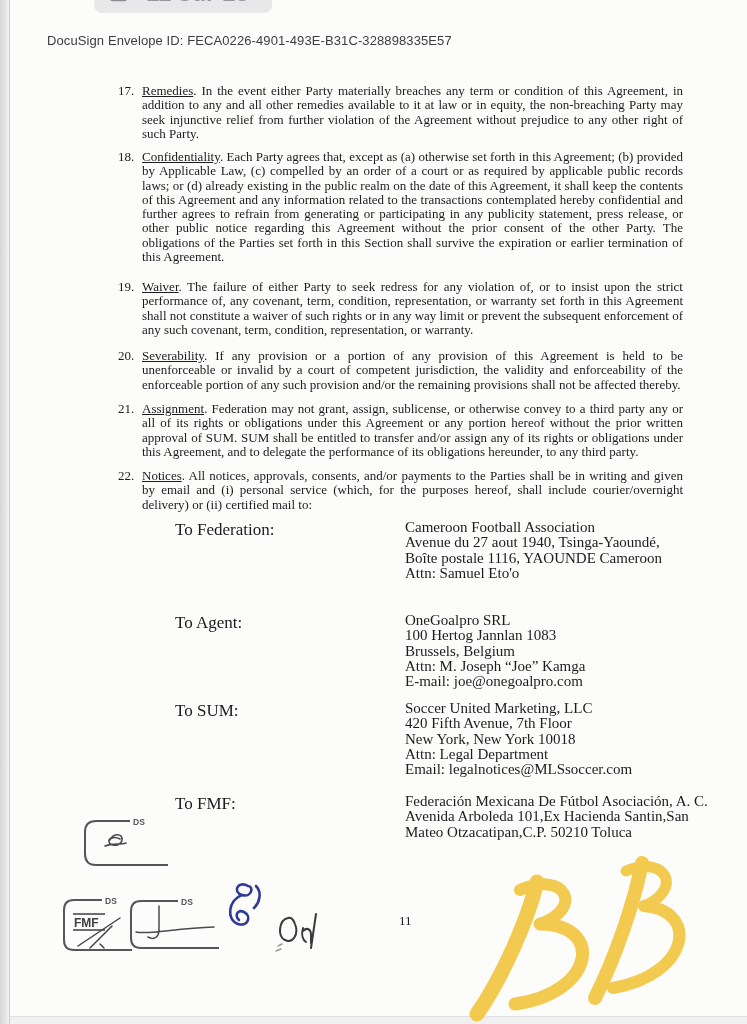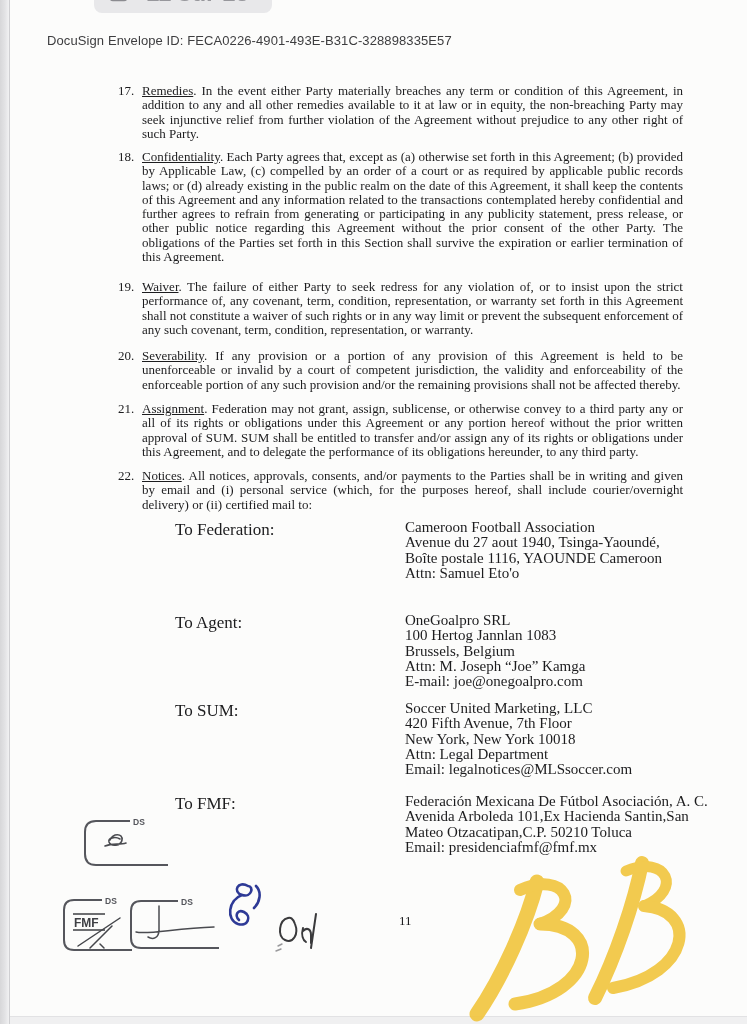--- a/index.html
+++ b/index.html
@@ -122,21 +122,20 @@
   <div>New York, New York 10018</div>
   <div>Attn: Legal Department</div>
   <div>Email: legalnotices@MLSsoccer.com</div>
 </div>
 
 <div class="addr-label" style="top:794px">To FMF:</div>
 <div class="addr-value" style="top:794px">
   <div>Federación Mexicana De Fútbol Asociación, A. C.</div>
   <div>Avenida Arboleda 101,Ex Hacienda Santin,San</div>
   <div>Mateo Otzacatipan,C.P. 50210 Toluca</div>
-  <div>Email: presidenciafmf@fmf.mx</div>
 </div>
 
 <div class="page-number">11</div>
 
 <div class="stamp" style="left:80px;top:816px">
   <svg width="92" height="52" viewBox="0 0 92 52">
     <path d="M 50,5 L 16,5 Q 5,5 5,16 L 5,38 Q 5,49 16,49 L 88,49" fill="none" stroke="#55565c" stroke-width="2"></path>
     <text x="53" y="9" font-family="Liberation Sans, sans-serif" font-size="8.5" font-weight="bold" fill="#55565c">DS</text>
     <path d="M 30,24 C 33,17 43,17 42,24 C 41,30 31,31 29,26 C 28,22 35,20 40,23 M 25,30 C 32,27 40,29 46,27" fill="none" stroke="#4a4b50" stroke-width="1.6" stroke-linecap="round"></path>
   </svg>

